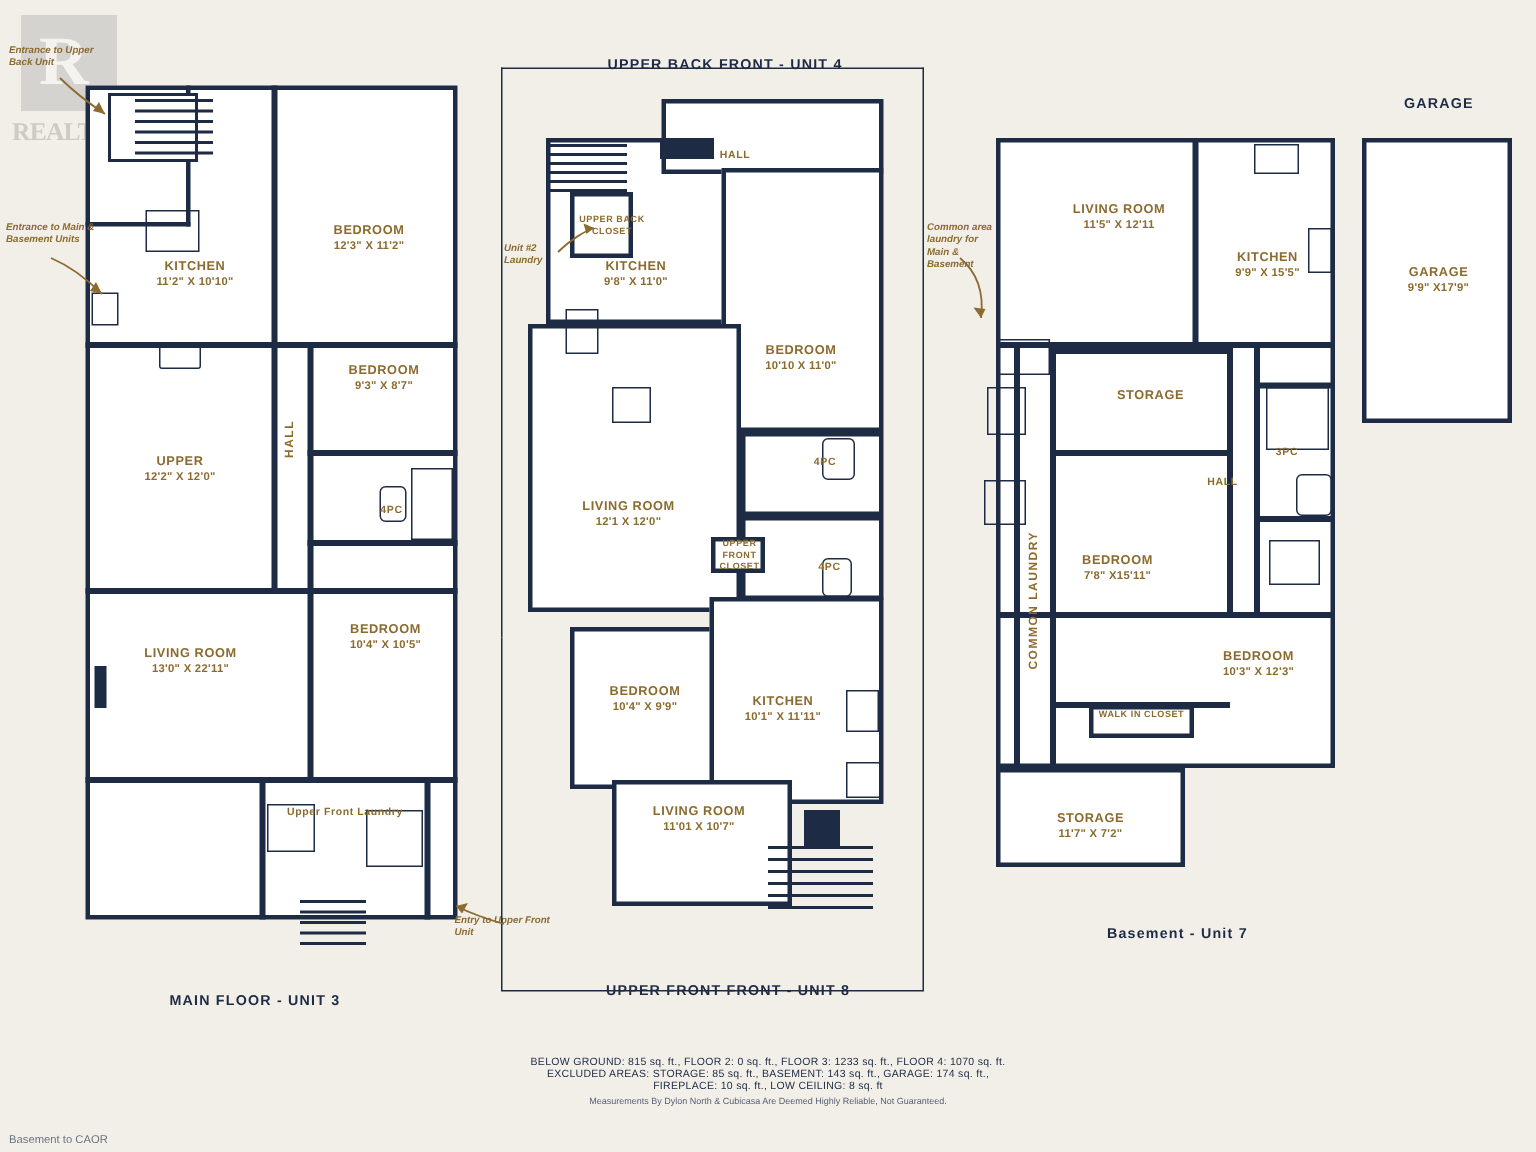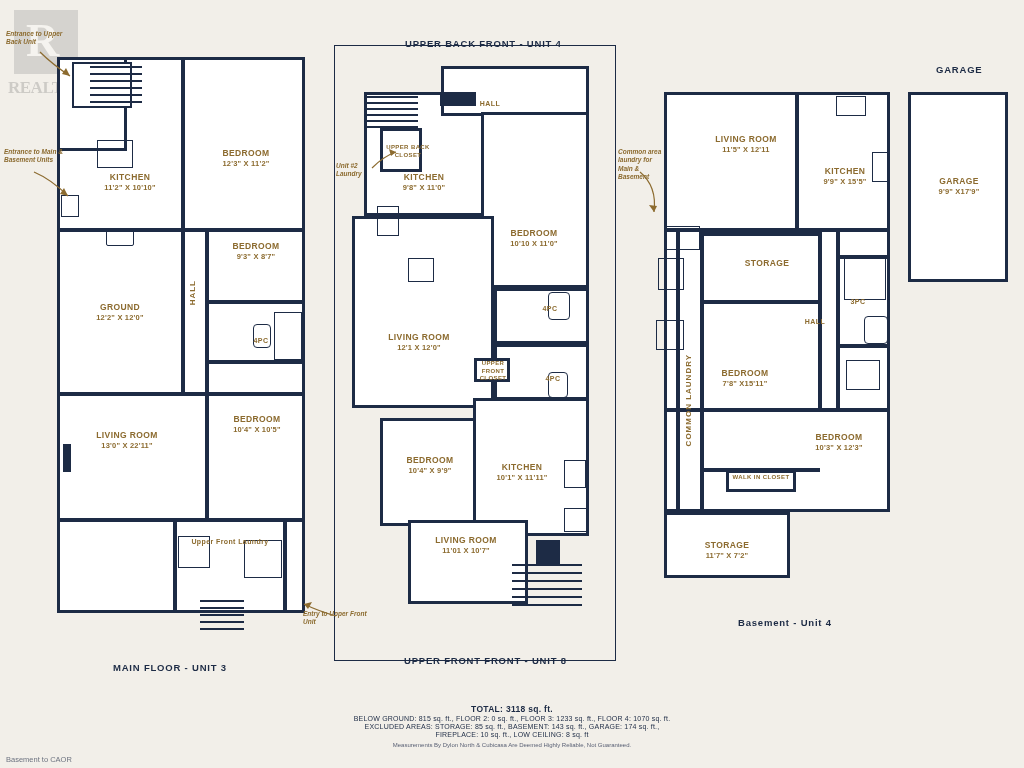--- a/index.html
+++ b/index.html
@@ -103,21 +103,21 @@
     </div>
   <div class="lbl" style="left:196px;top:148px;width:100px;">
     <span class="n">BEDROOM</span>
       <span class="d">12'3" X 11'2"</span>
     </div>
   <div class="lbl" style="left:210px;top:241px;width:92px;">
     <span class="n">BEDROOM</span>
       <span class="d">9'3" X 8'7"</span>
     </div>
   <div class="lbl" style="left:70px;top:302px;width:100px;">
-    <span class="n">GROUND</span>
+    <span class="n">UPPER</span>
       <span class="d">12'2" X 12'0"</span>
     </div>
   <div class="lbl" style="left:211px;top:414px;width:92px;">
     <span class="n">BEDROOM</span>
       <span class="d">10'4" X 10'5"</span>
     </div>
   <div class="lbl" style="left:72px;top:430px;width:110px;">
     <span class="n">LIVING ROOM</span>
       <span class="d">13'0" X 22'11"</span>
     </div>
@@ -277,21 +277,21 @@
   <div class="lbl" style="left:668px;top:540px;width:118px;">
     <span class="n">STORAGE</span>
       <span class="d">11'7" X 7'2"</span>
     </div>
   <div class="abs hallv" style="left:684px;top:354px;">COMMON LAUNDRY</div>
   <div class="lbl xs" style="left:730px;top:474px;width:62px;">
     <span class="n">WALK IN CLOSET</span>
     </div>
 
   <div class="note" style="left:618px;top:148px;width:50px;">Common area laundry for Main &amp; Basement</div>
-  <div class="title" style="left:738px;top:617px;">Basement - Unit 4</div>
+  <div class="title" style="left:738px;top:617px;">Basement - Unit 7</div>
 
   <div class="room" style="left:908px;top:92px;width:100px;height:190px;"></div>
   <div class="lbl" style="left:918px;top:176px;width:82px;">
     <span class="n">GARAGE</span>
       <span class="d">9'9" X17'9"</span>
     </div>
   <div class="title" style="left:936px;top:64px;">GARAGE</div>
 
   <svg class="ovl">
     <g stroke="#8c6b2f" stroke-width="1.2" fill="none">
@@ -304,21 +304,20 @@
     <g fill="#8c6b2f">
       <polygon points="70,76 62,74 66,68"></polygon>
       <polygon points="68,196 60,194 64,188"></polygon>
       <polygon points="304,604 312,602 308,609"></polygon>
       <polygon points="396,152 389,149 391,156"></polygon>
       <polygon points="654,212 649,205 657,206"></polygon>
     </g>
   </svg>
 
   <div class="footer" style="top:704px;">
-    <div class="tot">TOTAL: 3118 sq. ft.</div>
     <div class="ln">BELOW GROUND: 815 sq. ft., FLOOR 2: 0 sq. ft., FLOOR 3: 1233 sq. ft., FLOOR 4: 1070 sq. ft.</div>
     <div class="ln">EXCLUDED AREAS: STORAGE: 85 sq. ft., BASEMENT: 143 sq. ft., GARAGE: 174 sq. ft.,</div>
     <div class="ln">FIREPLACE: 10 sq. ft., LOW CEILING: 8 sq. ft</div>
     <div class="dis">Measurements By Dylon North &amp; Cubicasa Are Deemed Highly Reliable, Not Guaranteed.</div>
   </div>
 
   <div class="lic">Basement to CAOR</div>
 </div>
 
 </body></html>

